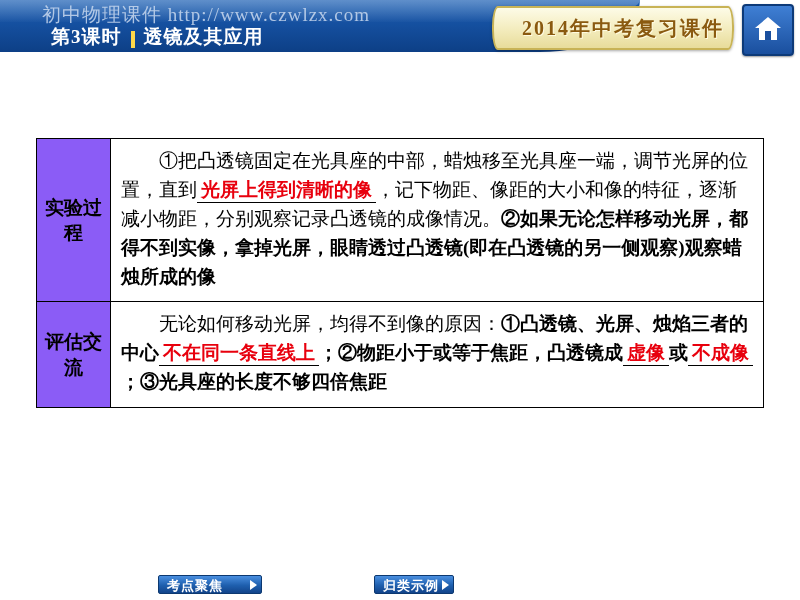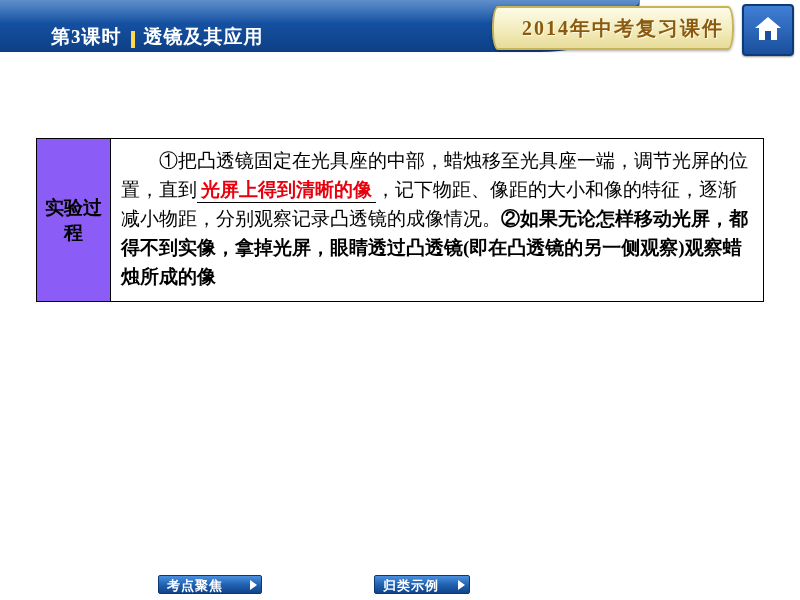--- a/index.html
+++ b/index.html
@@ -175,29 +175,30 @@
   }
   .btn .arrow {
     position: absolute;
     right: 4px; top: 4px;
     width: 0; height: 0;
     border-left: 7px solid #ffffff;
     border-top: 5px solid transparent;
     border-bottom: 5px solid transparent;
   }
   #btn-focus { left: 158px; top: 575px; width: 104px; }
-  #btn-examples { left: 374px; top: 575px; width: 96px; }
+  #btn-examples { left: 374px; top: 575px; width: 80px; }
 </style>
 </head>
 <body>
 
 <div class="header">
   <div class="header-blue">
     <div class="header-blue-shine"></div>
   </div>
+  <div class="watermark">初中物理课件 http://www.czwlzx.com</div>
   <div class="lesson-title">
     <span>第3课时</span><span class="bar"></span><span>透镜及其应用</span>
   </div>
   <div class="banner">
     <div class="banner-text">2014年中考复习课件</div>
   </div>
   <div class="home-btn">
     <svg width="30" height="30" viewBox="0 0 30 30">
       <polygon points="15,4 28,15 24,15 24,27 6,27 6,15 2,15" fill="#ffffff"></polygon>
       <rect x="12" y="18" width="6" height="9" fill="#1a4f9e"></rect>
@@ -207,20 +208,26 @@
 
 <div class="table-wrap">
 
   <div class="row">
     <div class="cell-label">实验过程</div>
     <div class="cell-body">
       <span class="indent"></span><span>①把凸透镜固定在光具座的中部，蜡烛移至光具座一端，调节光屏的位置，直到</span><span class="fill">光屏上得到清晰的像</span><span>，记下物距、像距的大小和像的特征，逐渐减小物距，分别观察记录凸透镜的成像情况。</span><span class="b">②如果无论怎样移动光屏，都得不到实像，拿掉光屏，眼睛透过凸透镜(即在凸透镜的另一侧观察)观察蜡烛所成的像</span>
     </div>
   </div>
 
+  <div class="row">
+    <div class="cell-label">评估交流</div>
+    <div class="cell-body">
+      <span class="indent"></span><span>无论如何移动光屏，均得不到像的原因：</span><span class="b">①凸透镜、光屏、烛焰三者的中心</span><span class="fill">不在同一条直线上</span><span class="b">；②物距小于或等于焦距，凸透镜成</span><span class="fill">虚像</span><span class="b">或</span><span class="fill">不成像</span><span class="b">；③光具座的长度不够四倍焦距</span>
+    </div>
+  </div>
 
 </div>
 
 <div class="btn" id="btn-focus">
   <span>考点聚焦</span>
   <span class="arrow"></span>
 </div>
 <div class="btn" id="btn-examples">
   <span>归类示例</span>
   <span class="arrow"></span>

